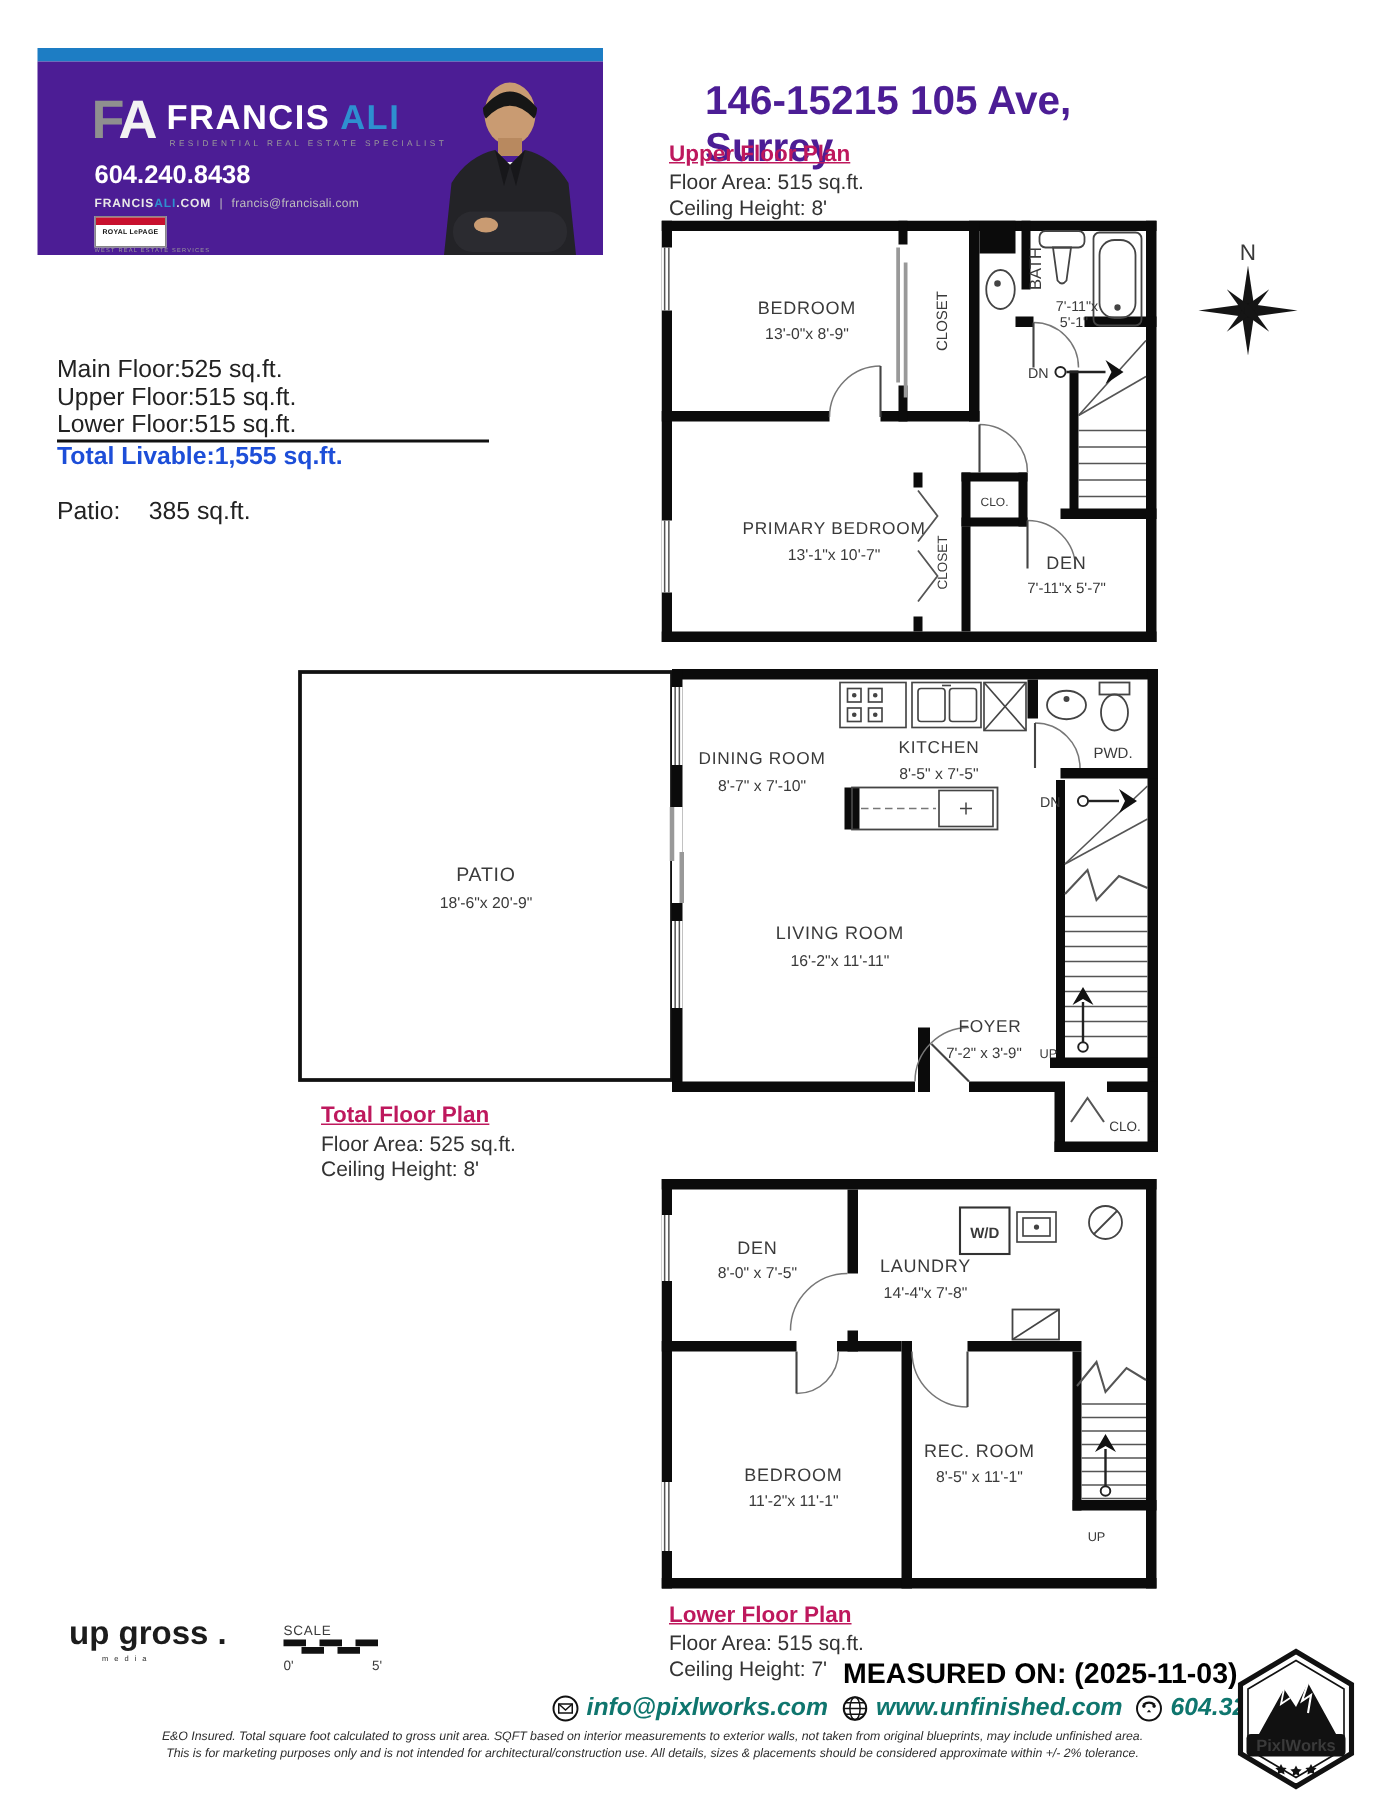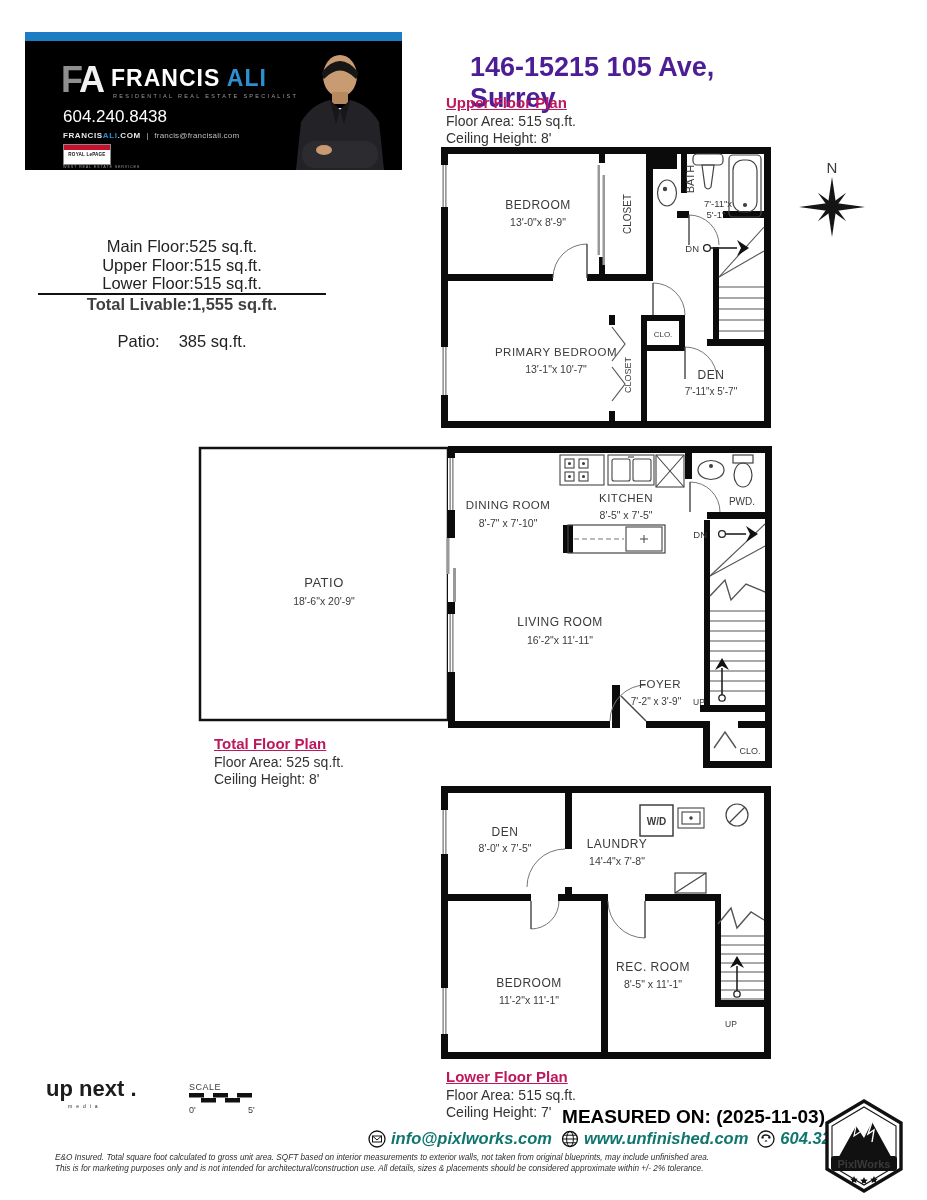--- a/index.html
+++ b/index.html
@@ -2,53 +2,53 @@
 <html><head>
 <meta charset="utf-8">
 <style>
   html,body{margin:0;padding:0;background:#fff;}
   .sheet{position:relative;width:927px;height:1200px;background:#fff;overflow:hidden;
          font-family:"Liberation Sans",sans-serif;color:#111;}
   .abs{position:absolute;}
   
   .banner{left:25px;top:32px;width:377px;height:138px;}
   .banner-stripe{height:9px;background:#1d7dc4;}
-  .banner-body{position:relative;height:129px;background:#000000;overflow:hidden;}
+  .banner-body{position:relative;height:129px;background:#4c1d95;overflow:hidden;}
   .fa-logo{position:absolute;left:36px;top:18px;font-size:36px;font-weight:700;letter-spacing:-2px;}
   .fa-f{color:#8f8f8f;} .fa-a{color:#f2f2f2;}
   .agent-name{position:absolute;left:86px;top:24px;font-size:23px;font-weight:700;letter-spacing:1px;color:#fff;}
   .agent-name .blue{color:#2e8fd0;}
   .tagline{position:absolute;left:88px;top:52px;font-size:5.5px;letter-spacing:2.3px;color:#9a9a9a;}
-  .phone{position:absolute;left:38px;top:66px;font-size:17px;font-weight:400;color:#fff;}
+  .phone{position:absolute;left:38px;top:66px;font-size:17px;font-weight:700;color:#fff;}
   .webrow{position:absolute;left:38px;top:90px;font-size:8px;font-weight:700;color:#e8e8e8;letter-spacing:.6px;}
   .webrow .blue{color:#2e8fd0;} .webrow .email{font-weight:400;color:#bdbdbd;letter-spacing:.2px;}
   .rlp-box{position:absolute;left:38px;top:103px;width:46px;height:19px;background:#fff;border:1px solid #888;}
   .rlp-red{height:5px;background:#c8102e;}
   .rlp-text{font-size:4.6px;font-weight:700;color:#111;text-align:center;margin-top:2px;letter-spacing:.2px;}
   .rlp-sub{position:absolute;left:38px;top:124px;font-size:3.8px;color:#9a9a9a;letter-spacing:.8px;}
   .photo{position:absolute;right:0;bottom:0;}
   
   .address{left:470px;top:52px;width:412px;font-weight:700;font-size:27px;line-height:31px;color:#4c1d95;}
   
   .summary{left:38px;top:237px;width:288px;font-size:16.5px;line-height:18.5px;color:#222;}
-  .srow{display:flex;justify-content:center;}
-  .srow.total{font-weight:700;border-top:2px solid #111;color:#404040;}
+  .srow{display:flex;justify-content:flex-start;}
+  .srow.total{font-weight:700;border-top:2px solid #111;color:#1d4ed8;}
   .srow.patio{margin-top:19px;gap:19px;}
   
   .floorlabel{font-size:14px;line-height:17px;color:#333;}
   .floorlabel .t{font-size:15px;font-weight:700;color:#be185d;text-decoration:underline;margin-bottom:2px;}
   
   .upnext{left:46px;top:1076px;color:#1c1c1c;}
   .upnext .big{font-size:22px;font-weight:700;letter-spacing:0px;}
   .upnext .media{font-size:5px;letter-spacing:4px;margin-left:22px;margin-top:1px;color:#2a2a2a;}
   .measured{left:555px;top:1106px;width:270px;text-align:right;font-size:19px;font-weight:700;color:#000;}
   .contacts{left:368px;top:1129px;display:flex;align-items:center;gap:9px;
             font-size:16.5px;font-weight:700;font-style:italic;color:#0f766e;}
   .contacts .c{display:flex;align-items:center;gap:5px;}
-  .disclaimer{left:55px;top:1153px;width:760px;text-align:left;font-size:8.2px;font-style:italic;
+  .disclaimer{left:55px;top:1153px;width:760px;text-align:center;font-size:8.2px;font-style:italic;
               color:#2e2e2e;line-height:10.5px;}
   svg text{font-family:"Liberation Sans",sans-serif;fill:#3a3a3a;}
   svg .room{letter-spacing:.5px;}
 </style>
 </head>
 <body>
 
 <div class="sheet">
 
   <div class="abs banner">
@@ -437,21 +437,21 @@
     <text x="290" y="241" font-size="8.5" text-anchor="middle">UP</text>
   </svg>
 
   <div class="abs floorlabel" style="left:446px;top:1068px;">
     <div class="t">Lower Floor Plan</div>
     <div>Floor Area: 515 sq.ft.</div>
     <div>Ceiling Height: 7'</div>
   </div>
 
   <div class="abs upnext">
-    <div class="big"><span>up</span> <span>next</span><span> .</span></div>
+    <div class="big"><span>up</span> <span>gross</span><span> .</span></div>
     <div class="media">media</div>
   </div>
 
   <svg class="abs" style="left:186px;top:1080px;" width="90" height="40" viewBox="0 0 90 40">
     <text x="3" y="10" font-size="9" fill="#444" letter-spacing="0.5">SCALE</text>
     <g fill="#111">
       <rect x="3" y="13" width="15" height="4.5"></rect>
         <rect x="15" y="18" width="15" height="4.5"></rect>
       <rect x="27" y="13" width="15" height="4.5"></rect>
         <rect x="39" y="18" width="15" height="4.5"></rect>

